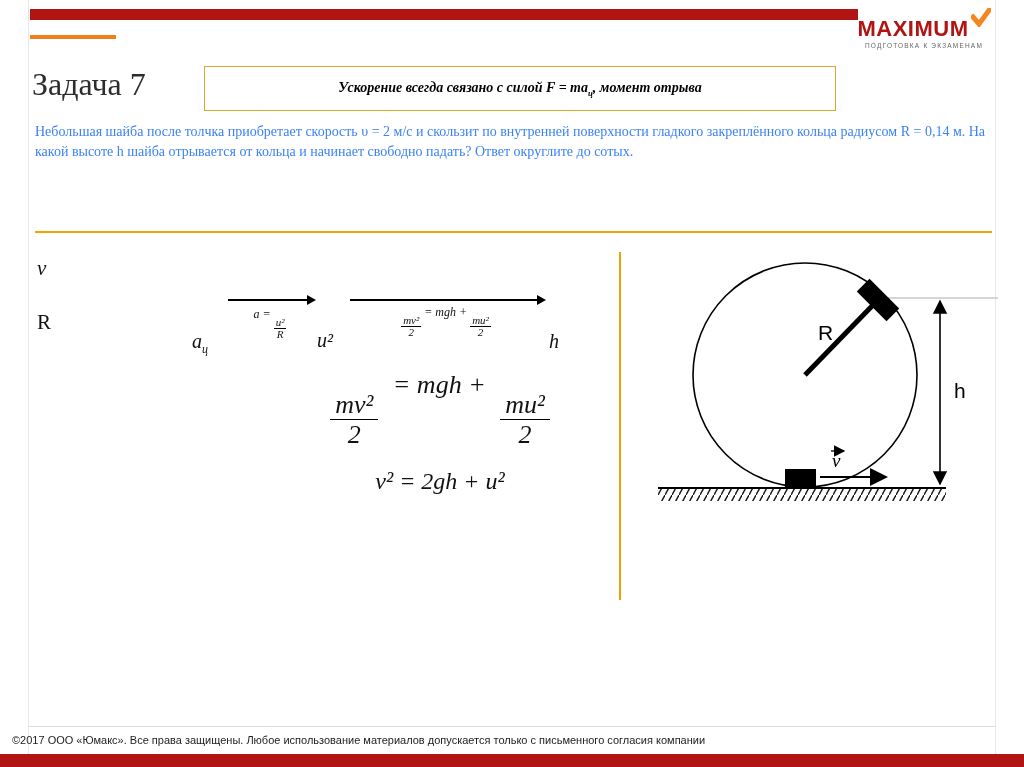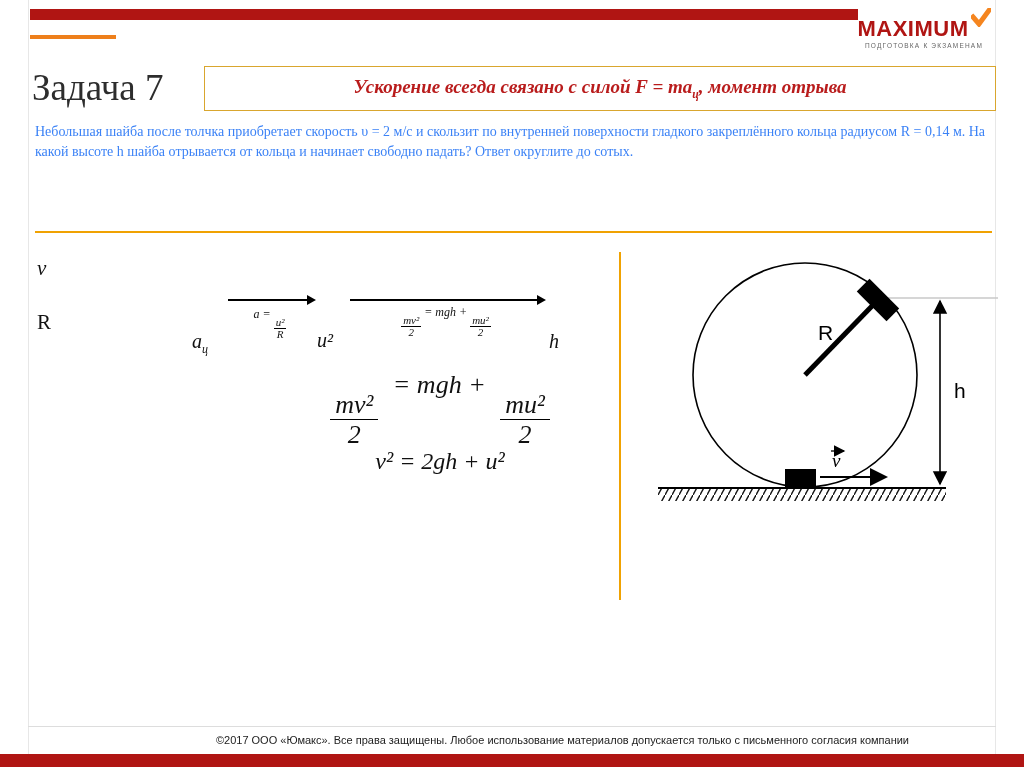--- a/index.html
+++ b/index.html
@@ -12,24 +12,24 @@
 
   
   .topbar{position:absolute;left:30px;top:9px;width:828px;height:11px;background:#b01513;}
   .accent{position:absolute;left:30px;top:35px;width:86px;height:4px;background:#ee7f1b;}
   .logo{position:absolute;right:22px;top:10px;width:156px;text-align:center;font-family:"Liberation Sans",sans-serif;}
   .logo-row{display:flex;align-items:flex-start;justify-content:center;gap:2px;}
   .logo-brand{font-weight:bold;font-size:22px;letter-spacing:.5px;color:#b01513;line-height:1;margin-top:8px;}
   .logo-check{margin-top:-2px;}
   .logo-tagline{font-size:6.5px;color:#666;letter-spacing:1.2px;margin-top:2px;}
 
-  .title{position:absolute;left:32px;top:66px;font-size:37px;color:#2d2d2d;}
-  .subtitle-box{position:absolute;left:204px;top:66px;width:792px;height:45px;border:1.5px solid #d9a62e;
+  .title{position:absolute;left:32px;top:66px;font-size:32px;color:#2d2d2d;}
+  .subtitle-box{position:absolute;left:204px;top:66px;width:632px;height:45px;border:1.5px solid #d9a62e;
                 display:flex;align-items:center;justify-content:center;
-                font-weight:bold;font-style:italic;font-size:19px;color:#b91c1c;box-sizing:border-box;}
+                font-weight:bold;font-style:italic;font-size:14px;color:#000000;box-sizing:border-box;}
   .subtitle-box sub{font-size:.62em;font-style:italic;}
 
   .problem{position:absolute;left:35px;top:122px;width:958px;font-size:14px;line-height:1.43;color:#3b82f6;}
 
   .hr{position:absolute;left:35px;top:231px;width:957px;height:2px;background:#f0a202;}
   .vdiv{position:absolute;left:619px;top:252px;width:2px;height:348px;background:#f0a202;}
 
   
   .given{position:absolute;font-size:21px;}
   .given.v{left:37px;top:256px;font-style:italic;}
@@ -40,32 +40,32 @@
   .h-arrow::after{content:"";position:absolute;right:-8px;top:-4px;width:0;height:0;
                   border-left:9px solid #000;border-top:5px solid transparent;border-bottom:5px solid transparent;}
   .flow-label{position:absolute;text-align:center;font-style:italic;font-size:12px;white-space:nowrap;}
   .sfrac{display:inline-flex;flex-direction:column;text-align:center;vertical-align:-0.7em;line-height:1.05;font-size:11px;}
   .sfrac .num{border-bottom:1px solid #000;padding:0 2px;}
   .sfrac .den{padding:0 2px;}
 
   
   .eq{position:absolute;text-align:center;font-style:italic;white-space:nowrap;}
   .eq1{left:290px;top:370px;width:300px;font-size:26px;}
-  .eq2{left:290px;top:448px;width:300px;font-size:24px;text-align:center;}
+  .eq2{left:290px;top:468px;width:300px;font-size:24px;text-align:center;}
   .bfrac{display:inline-flex;flex-direction:column;text-align:center;vertical-align:-0.75em;line-height:1.12;}
   .bfrac .num{border-bottom:1.6px solid #000;padding:0 5px;}
   .bfrac .den{padding:0 5px;}
   .eqmid{margin:0 8px;}
 
   
   .diagram{position:absolute;left:630px;top:248px;}
 
   
   .footer-line{position:absolute;left:28px;top:726px;width:968px;height:1px;background:#ddd;}
-  .footer-text{position:absolute;left:0;top:734px;width:909px;text-align:right;
+  .footer-text{position:absolute;left:12px;top:734px;width:909px;text-align:left;
                font-family:"Liberation Sans",sans-serif;font-size:11px;color:#222;}
   .bottombar{position:absolute;left:0;bottom:0;width:1024px;height:13px;background:#b01513;}
 </style>
 </head>
 <body>
 
 <div class="slide">
 
   <div class="edge left"></div>
   <div class="edge right"></div>

